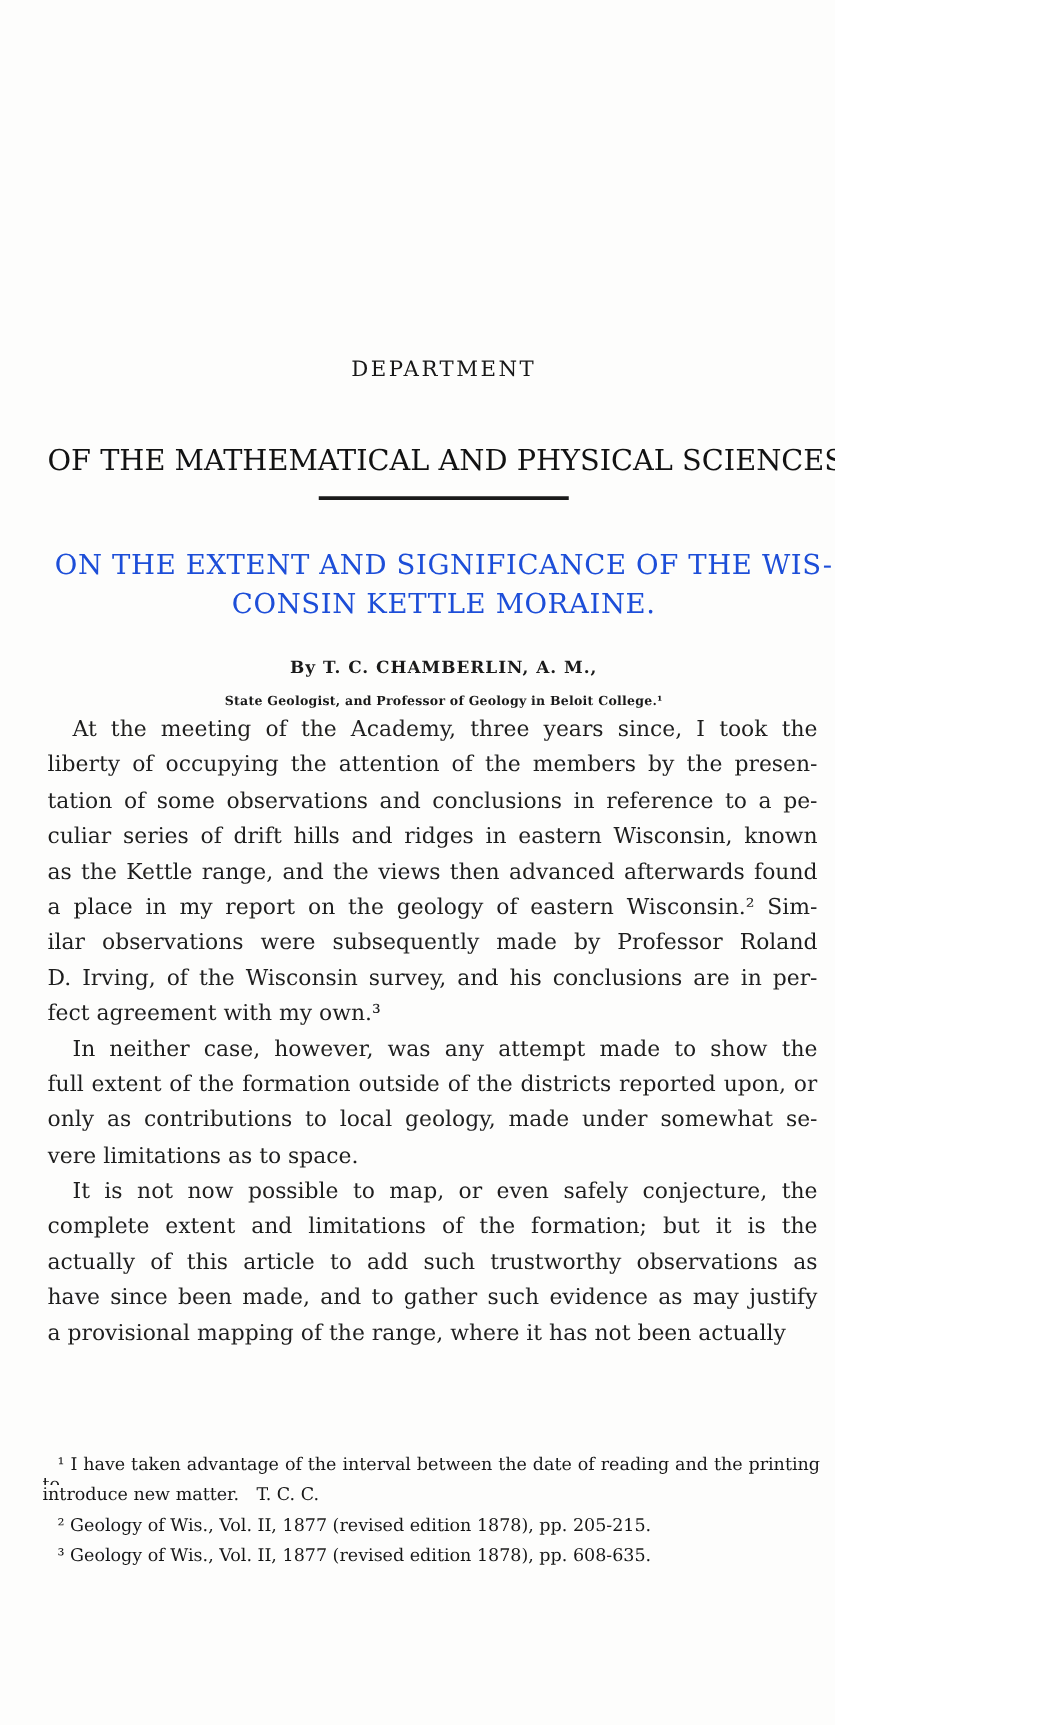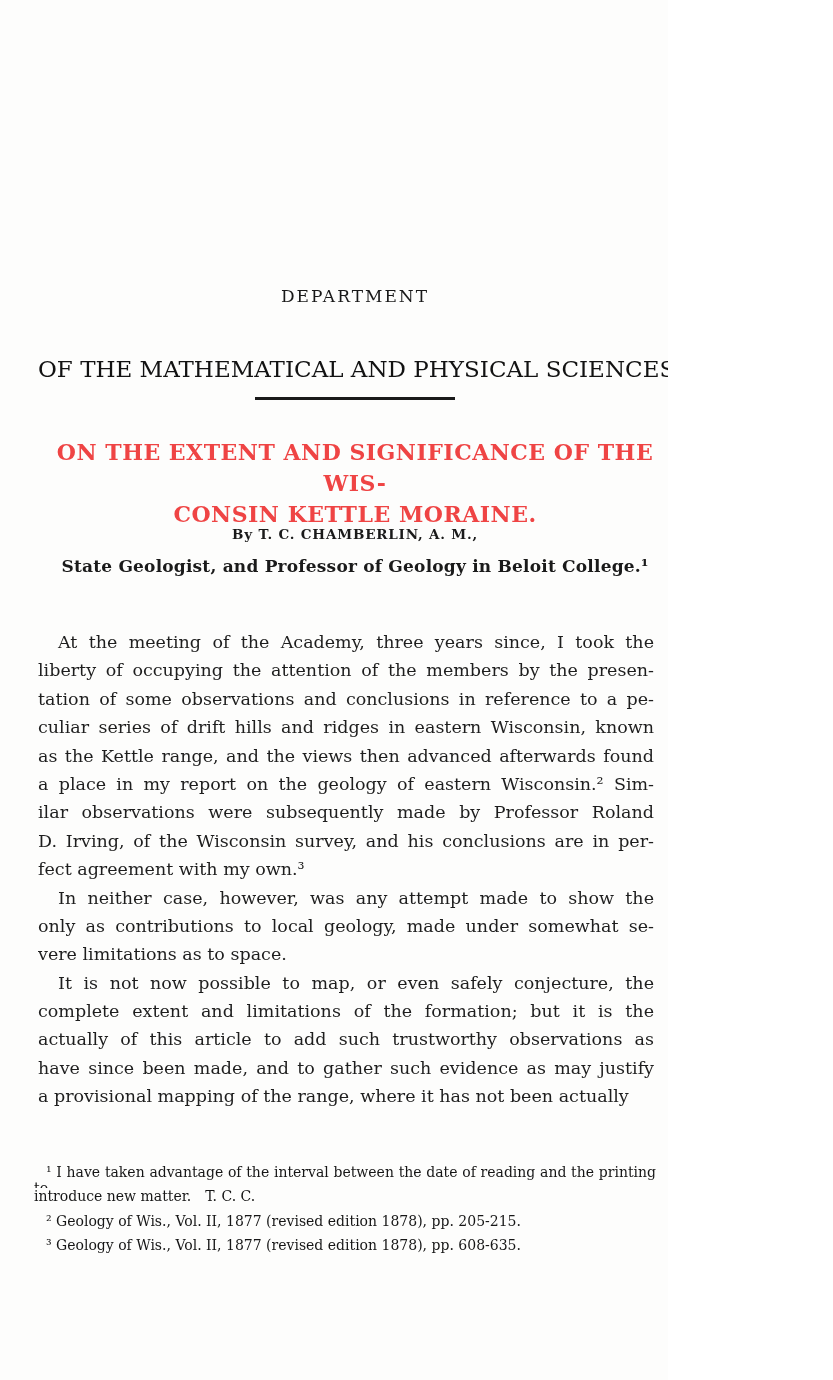--- a/index.html
+++ b/index.html
@@ -22,34 +22,34 @@
     font-size:23px; letter-spacing:0px; color:#121212;
     white-space:nowrap;
     margin-top:32px;
   }
   .rule {
     position:absolute; top:397px; left:255px;
     width:200px; height:3px; background:#1a1a1a;
   }
   .article-title {
     top:437px;
-    font-size:22px; letter-spacing:0.5px; line-height:31px; color:#ef4444;
-    font-weight:bold; margin:0;
+    font-size:22px; letter-spacing:0.5px; line-height:31px; color:#1d4ed8;
+    font-weight:normal; margin:0;
   }
   .byline {
     top:526px;
     font-size:13.5px; font-weight:bold; letter-spacing:0.8px; color:#1a1a1a;
   }
   .affiliation {
     top:556px;
-    font-size:17px; font-weight:bold; letter-spacing:0.2px; color:#1a1a1a;
+    font-size:10px; font-weight:bold; letter-spacing:0.2px; color:#1a1a1a;
   }
 
   .bodytext {
-    position:absolute; top:632px; left:38px; width:616px;
+    position:absolute; top:574px; left:38px; width:616px;
     font-size:17.5px; color:#1e1e1e;
   }
   .bodytext .line {
     height:28.4px; overflow:hidden;
     text-align:justify; text-align-last:justify; text-justify:inter-word;
   }
   .bodytext .para .line.first { text-indent:20px; }
   .bodytext .para .line.last  { text-align-last:left; }
 
   .footnotes {
@@ -90,20 +90,21 @@
         <div class="line">tation of some observations and conclusions in reference to a pe-</div>
         <div class="line">culiar series of drift hills and ridges in eastern Wisconsin, known</div>
         <div class="line">as the Kettle range, and the views then advanced afterwards found</div>
         <div class="line">a place in my report on the geology of eastern Wisconsin.²  Sim-</div>
         <div class="line">ilar observations were subsequently made by Professor Roland</div>
         <div class="line">D. Irving, of the Wisconsin survey, and his conclusions are in per-</div>
         <div class="line last">fect agreement with my own.³</div>
       </div>
     <div class="para">
         <div class="line first">In neither case, however, was any attempt made to show the</div>
+        <div class="line">full extent of the formation outside of the districts reported upon, or</div>
         <div class="line">only as contributions to local geology, made under somewhat se-</div>
         <div class="line last">vere limitations as to space.</div>
       </div>
     <div class="para">
         <div class="line first">It is not now possible to map, or even safely conjecture, the</div>
         <div class="line">complete extent and limitations of the formation; but it is the</div>
         <div class="line">actually of this article to add such trustworthy observations as</div>
         <div class="line">have since been made, and to gather such evidence as may justify</div>
         <div class="line last">a provisional mapping of the range, where it has not been actually</div>
       </div>

